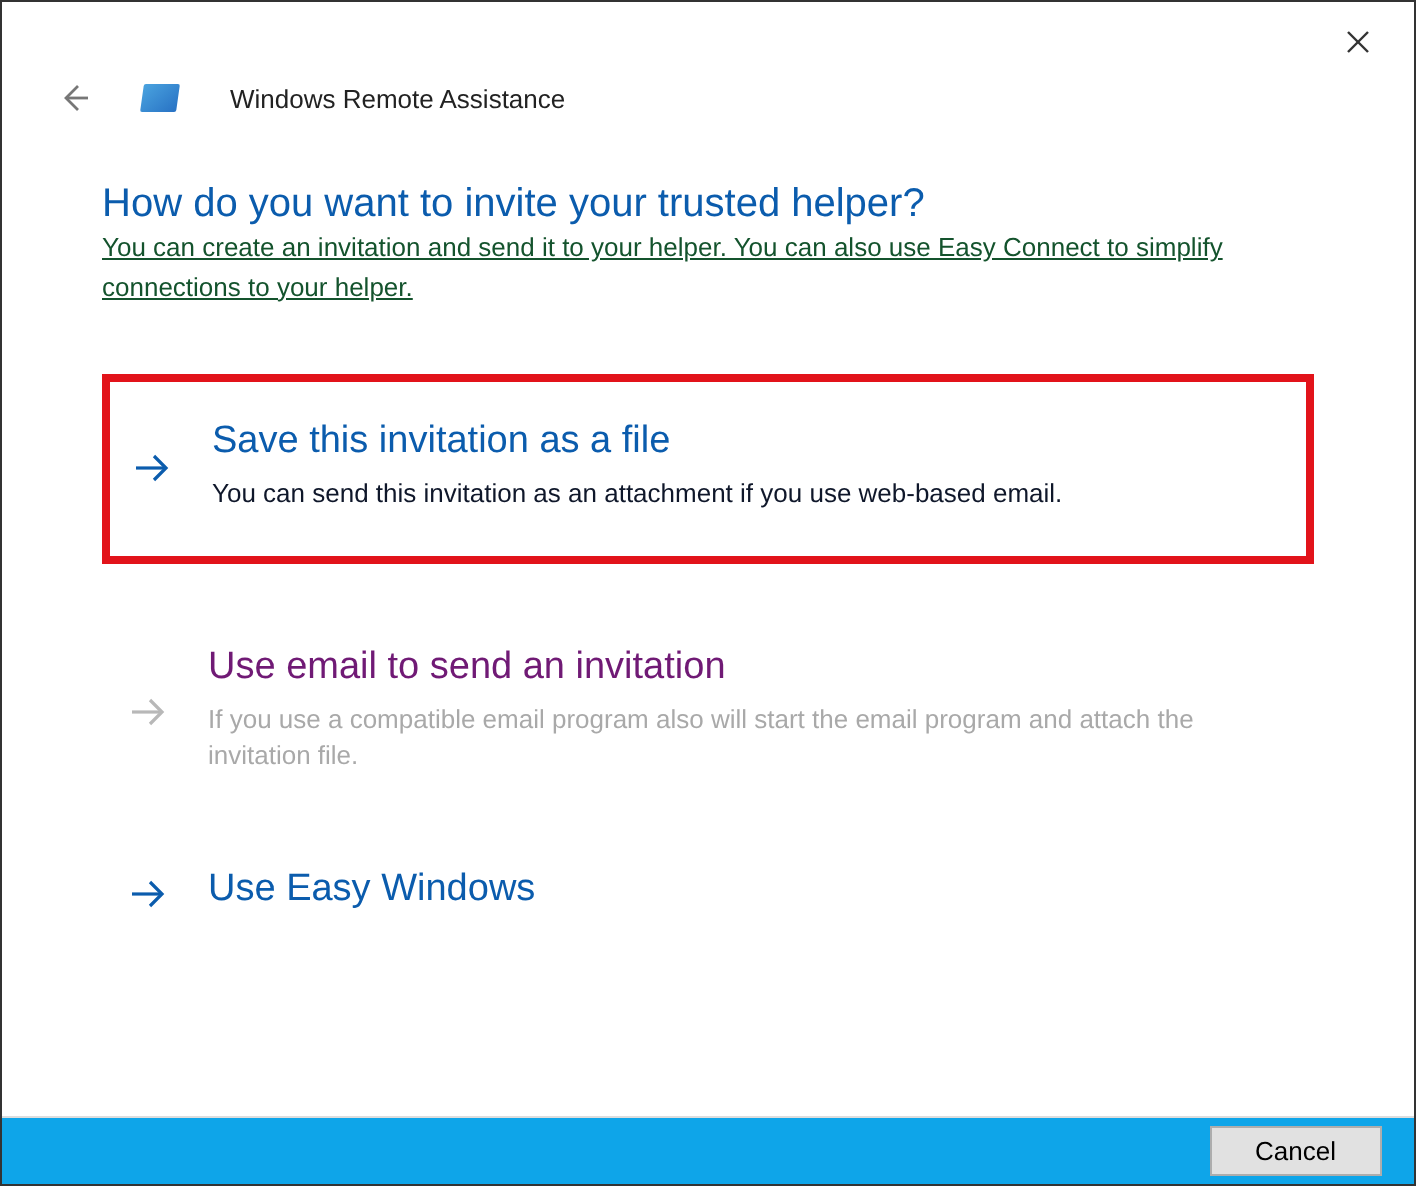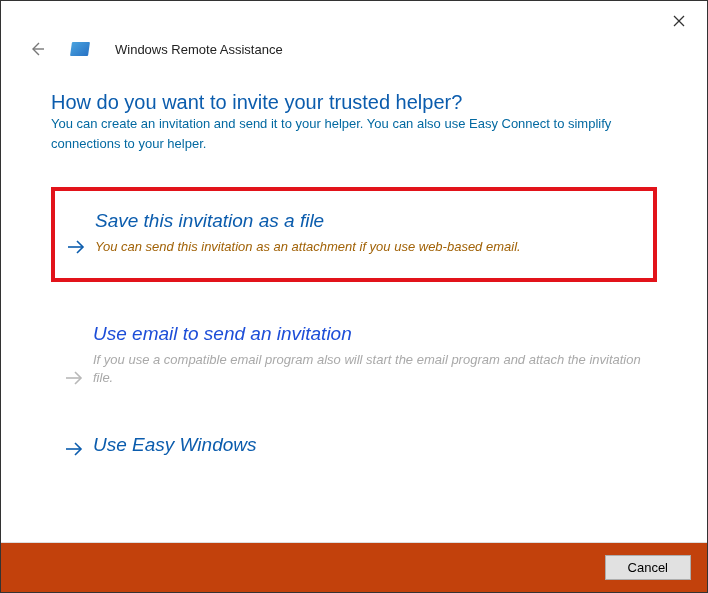--- a/index.html
+++ b/index.html
@@ -52,69 +52,69 @@
     }
     .content {
       padding: 20px 50px 0 50px;
     }
     .heading {
       color: #0b5cad;
       font-size: 20px;
       font-weight: 400;
     }
     .subtext {
-      color: #0369a1;
+      color: #14532d;
       font-size: 13px;
       line-height: 1.5;
       margin-bottom: 34px;
+      text-decoration: underline;
     }
     .option {
       padding: 12px 16px 14px 14px;
       margin-bottom: 20px;
       cursor: pointer;
     }
     .option.highlighted {
       border: 4px solid #e2131a;
       padding: 18px 14px 22px 12px;
       margin-bottom: 28px;
     }
     .opt-row {
       display: flex;
-      align-items: flex-end;
-      gap: 10px;
-      font-style: italic;
+      align-items: center;
+      gap: 21px;
     }
     .arrow-icon {
       width: 18px; height: 18px;
       flex-shrink: 0;
       margin-top: 4px;
       display: flex; align-items: center; justify-content: center;
     }
     .arrow-icon.blue { color: #0b5cad; }
     .arrow-icon.gray { color: #b8b8b8; }
     .opt-body { flex: 1; }
     .opt-title {
       font-size: 19px;
       font-weight: 400;
       line-height: 1.3;
     }
     .opt-title.blue { color: #0b5cad; }
-    .opt-title.gray { color: #1d4ed8; }
+    .opt-title.gray { color: #701a75; }
     .opt-desc {
       font-size: 13px;
       margin-top: 4px;
       line-height: 1.4;
     }
-    .opt-desc.blue { color: #a16207; }
+    .opt-desc.blue { color: #0f172a; }
     .opt-desc.gray { color: #a9a9a9; }
     .footer {
       position: absolute;
       bottom: 0; left: 0; right: 0;
-      height: 50px;
-      background: #c2410c;
+      height: 34px;
+      background: #0ea5e9;
       border-top: 1px solid #ddd;
       display: flex;
       justify-content: flex-end;
       align-items: center;
       padding-right: 16px;
     }
     .cancel-btn {
       background: #e1e1e1;
       border: 1px solid #adadad;
       padding: 4px 22px;

